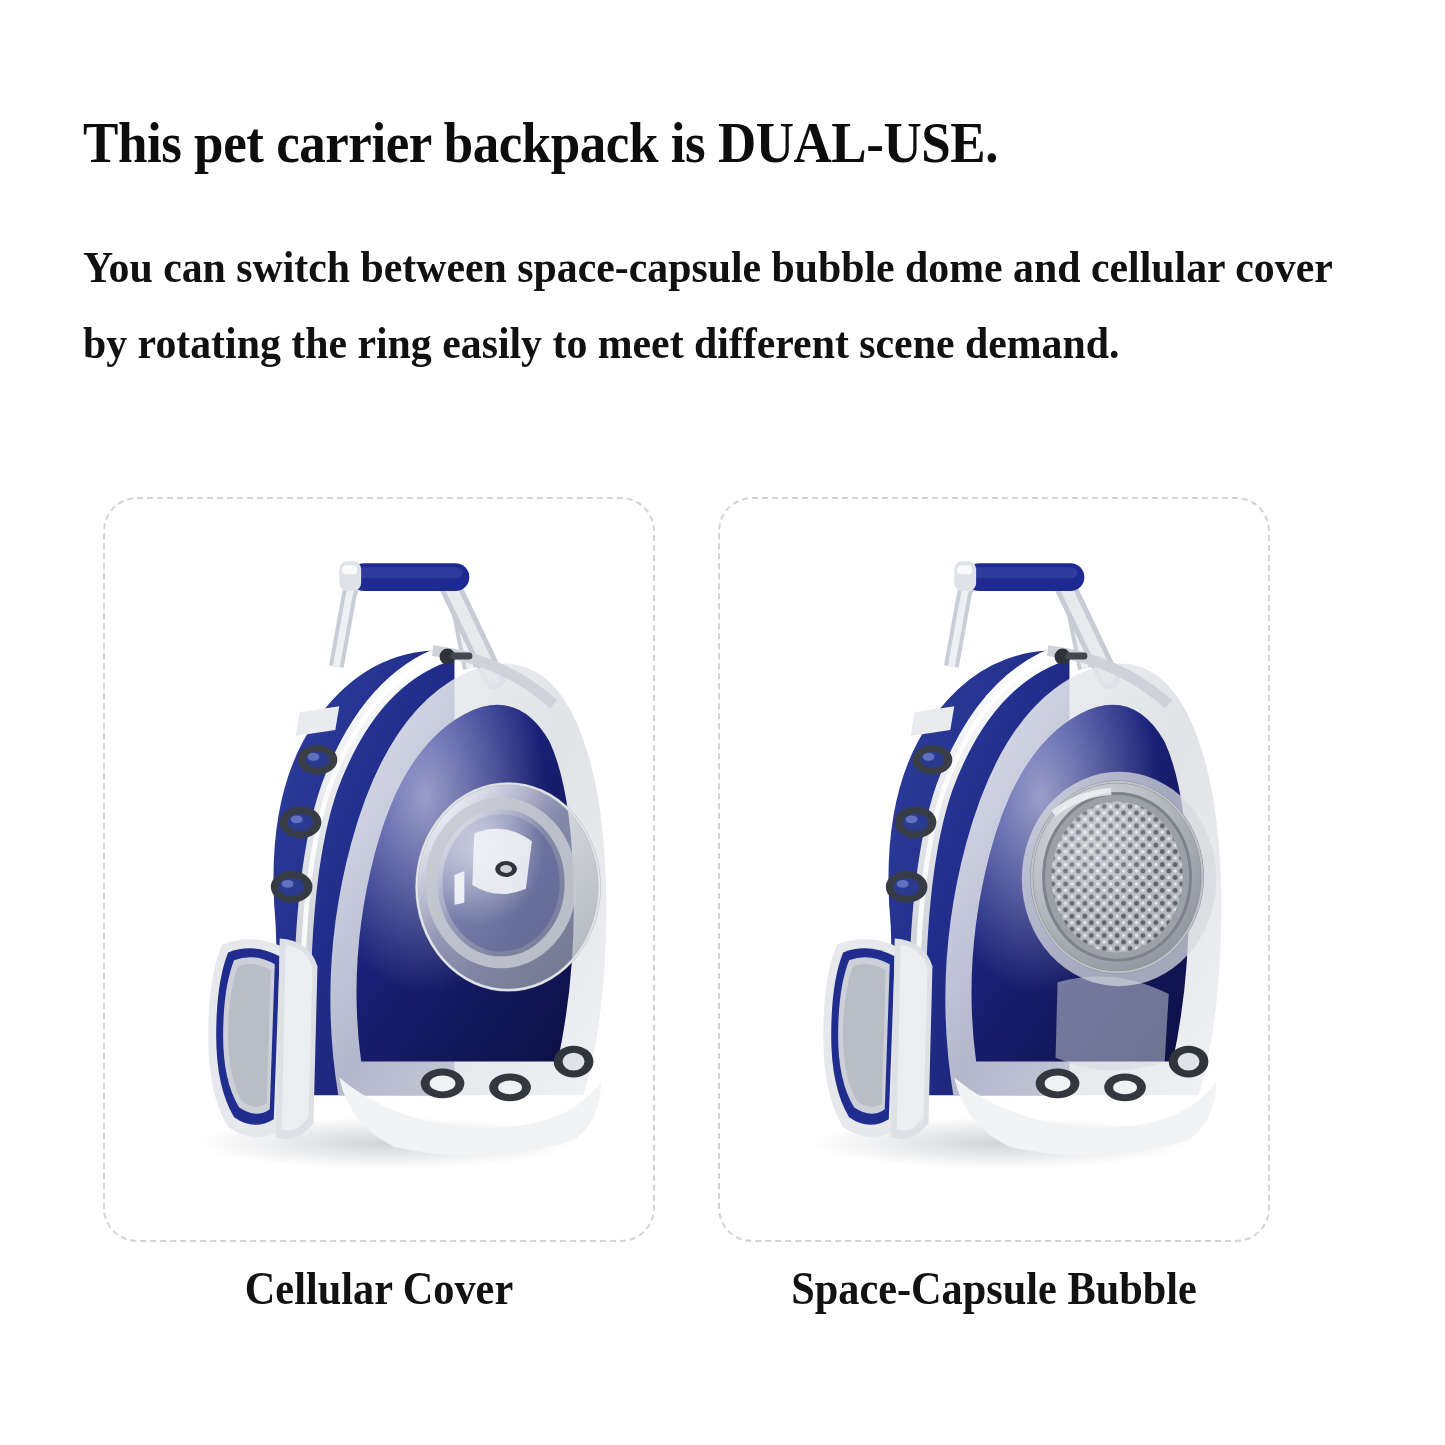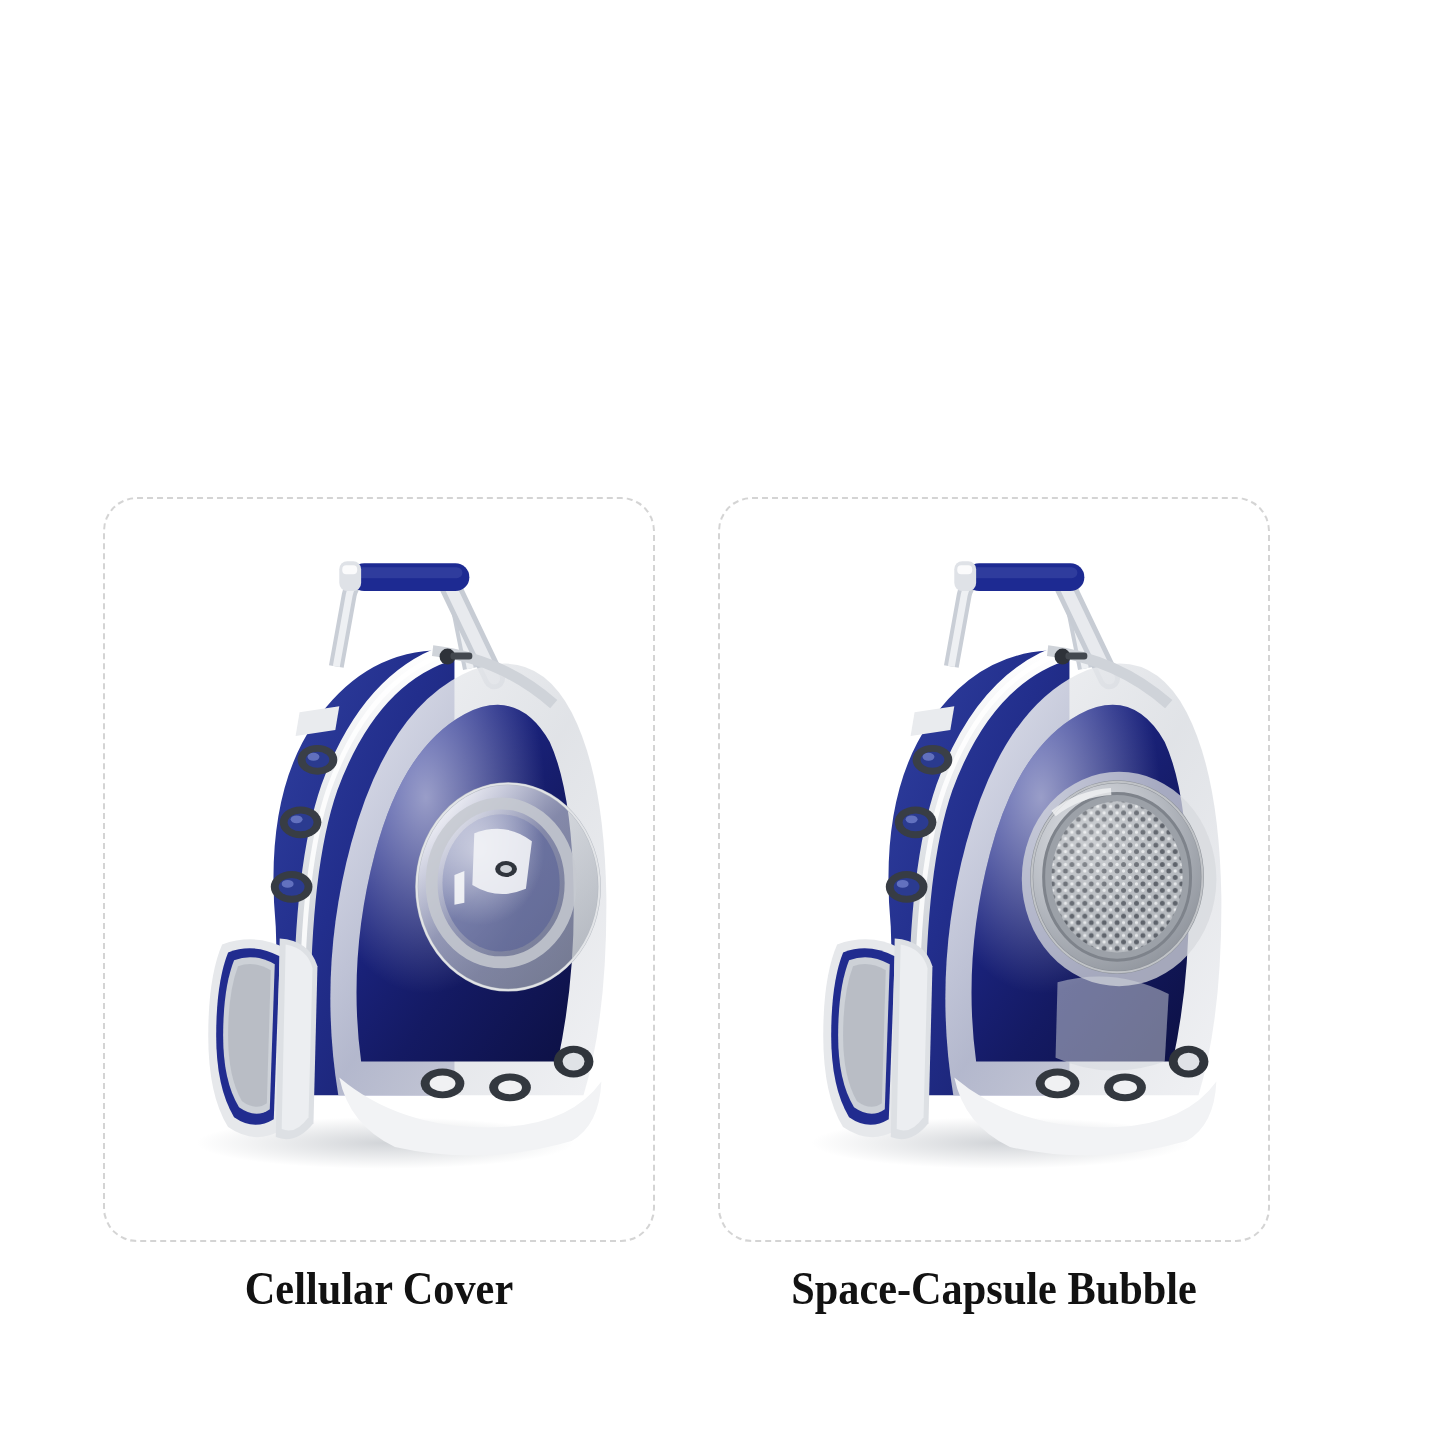--- a/index.html
+++ b/index.html
@@ -67,20 +67,24 @@
     transform:scaleX(0.92);
   }
   .caption.left{left:103px;}
   .caption.right{left:718px;}
 </style>
 </head>
 <body>
 
 <div class="page">
 
+  <div class="text-block">
+    <h1 class="headline">This pet carrier backpack is DUAL-USE.</h1>
+    <p class="body-copy">You can switch between space-capsule bubble dome and cellular cover by rotating the ring easily to meet different scene demand.</p>
+  </div>
 
   <div class="frames">
 
     <div class="frame left">
       <svg viewBox="0 0 552 745">
         <defs>
           <linearGradient id="fabL" x1="0" y1="0" x2="1" y2="1">
             <stop offset="0" stop-color="#30409f"></stop>
             <stop offset="0.45" stop-color="#222e8c"></stop>
             <stop offset="1" stop-color="#161d66"></stop>

